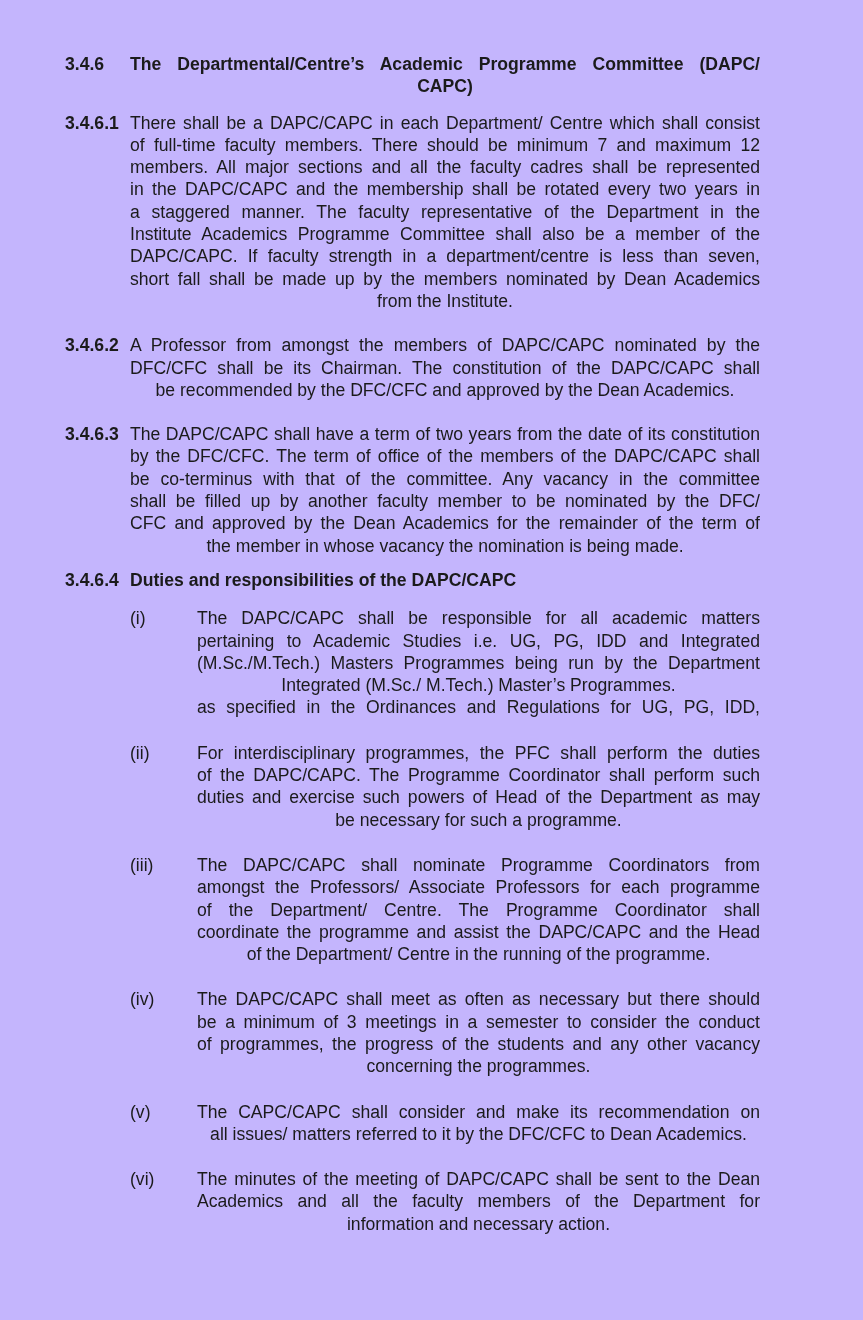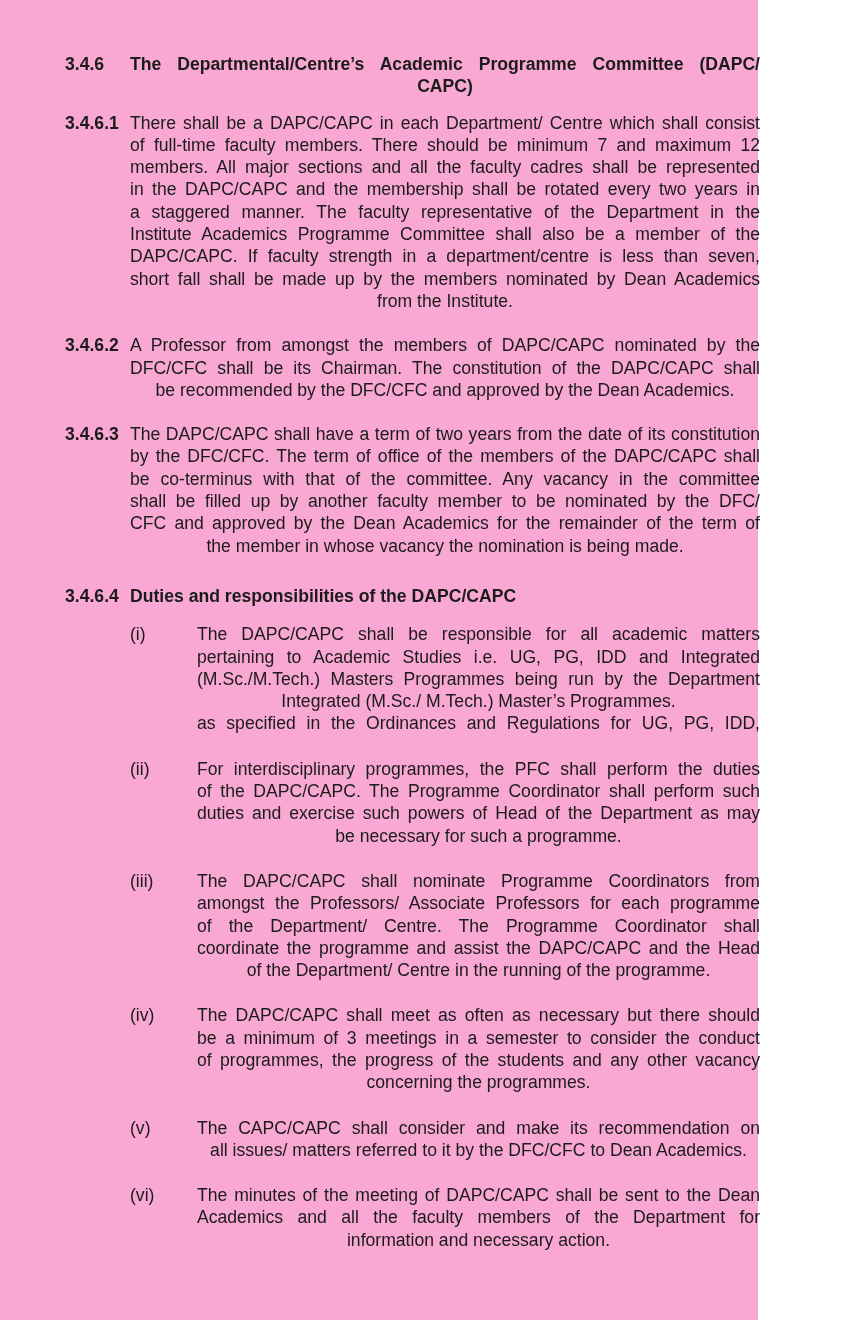--- a/index.html
+++ b/index.html
@@ -5,43 +5,43 @@
   * { margin: 0; padding: 0; box-sizing: border-box; }
   html, body { background: #ffffff; }
   body {
     width: 863px;
     min-height: 1320px;
     font-family: "Liberation Sans", sans-serif;
     color: #1b1b1b;
     position: relative;
   }
   .page {
-    width: 758px;
+    width: 863px;
     min-height: 1320px;
     padding: 53px 103px 40px 65px; 
-    background: #f9a8d4;
+    background: #c4b5fd;
   }
   .doc { font-size: 17.6px; line-height: 22.3px; }
 
   
   .sec { position: relative; padding-left: 65px; width: 695px; }
   .sec-num {
     position: absolute; left: 0; top: 0;
     font-weight: bold; white-space: nowrap;
   }
   .sec-body { width: 630px; }
   .bold { font-weight: bold; }
 
   
   .jline { text-align: justify; text-align-last: justify; }
   .jline.jlast { text-align: center; text-align-last: auto; }
 
   .mb-head { margin-bottom: 14px; }
   .mb-par  { margin-bottom: 22px; }
-  .mb-par3 { margin-bottom: 28px; }
+  .mb-par3 { margin-bottom: 12px; }
   .mb-sub  { margin-bottom: 16px; }
 
   
   .rlist { margin-left: 65px; width: 630px; }
   .ritem { position: relative; padding-left: 67px; width: 630px; margin-bottom: 23px; }
   .ritem:last-child { margin-bottom: 0; }
   .rmark { position: absolute; left: 0; top: 0; white-space: nowrap; }
   .rbody { width: 563px; }
 </style>
 </head>

